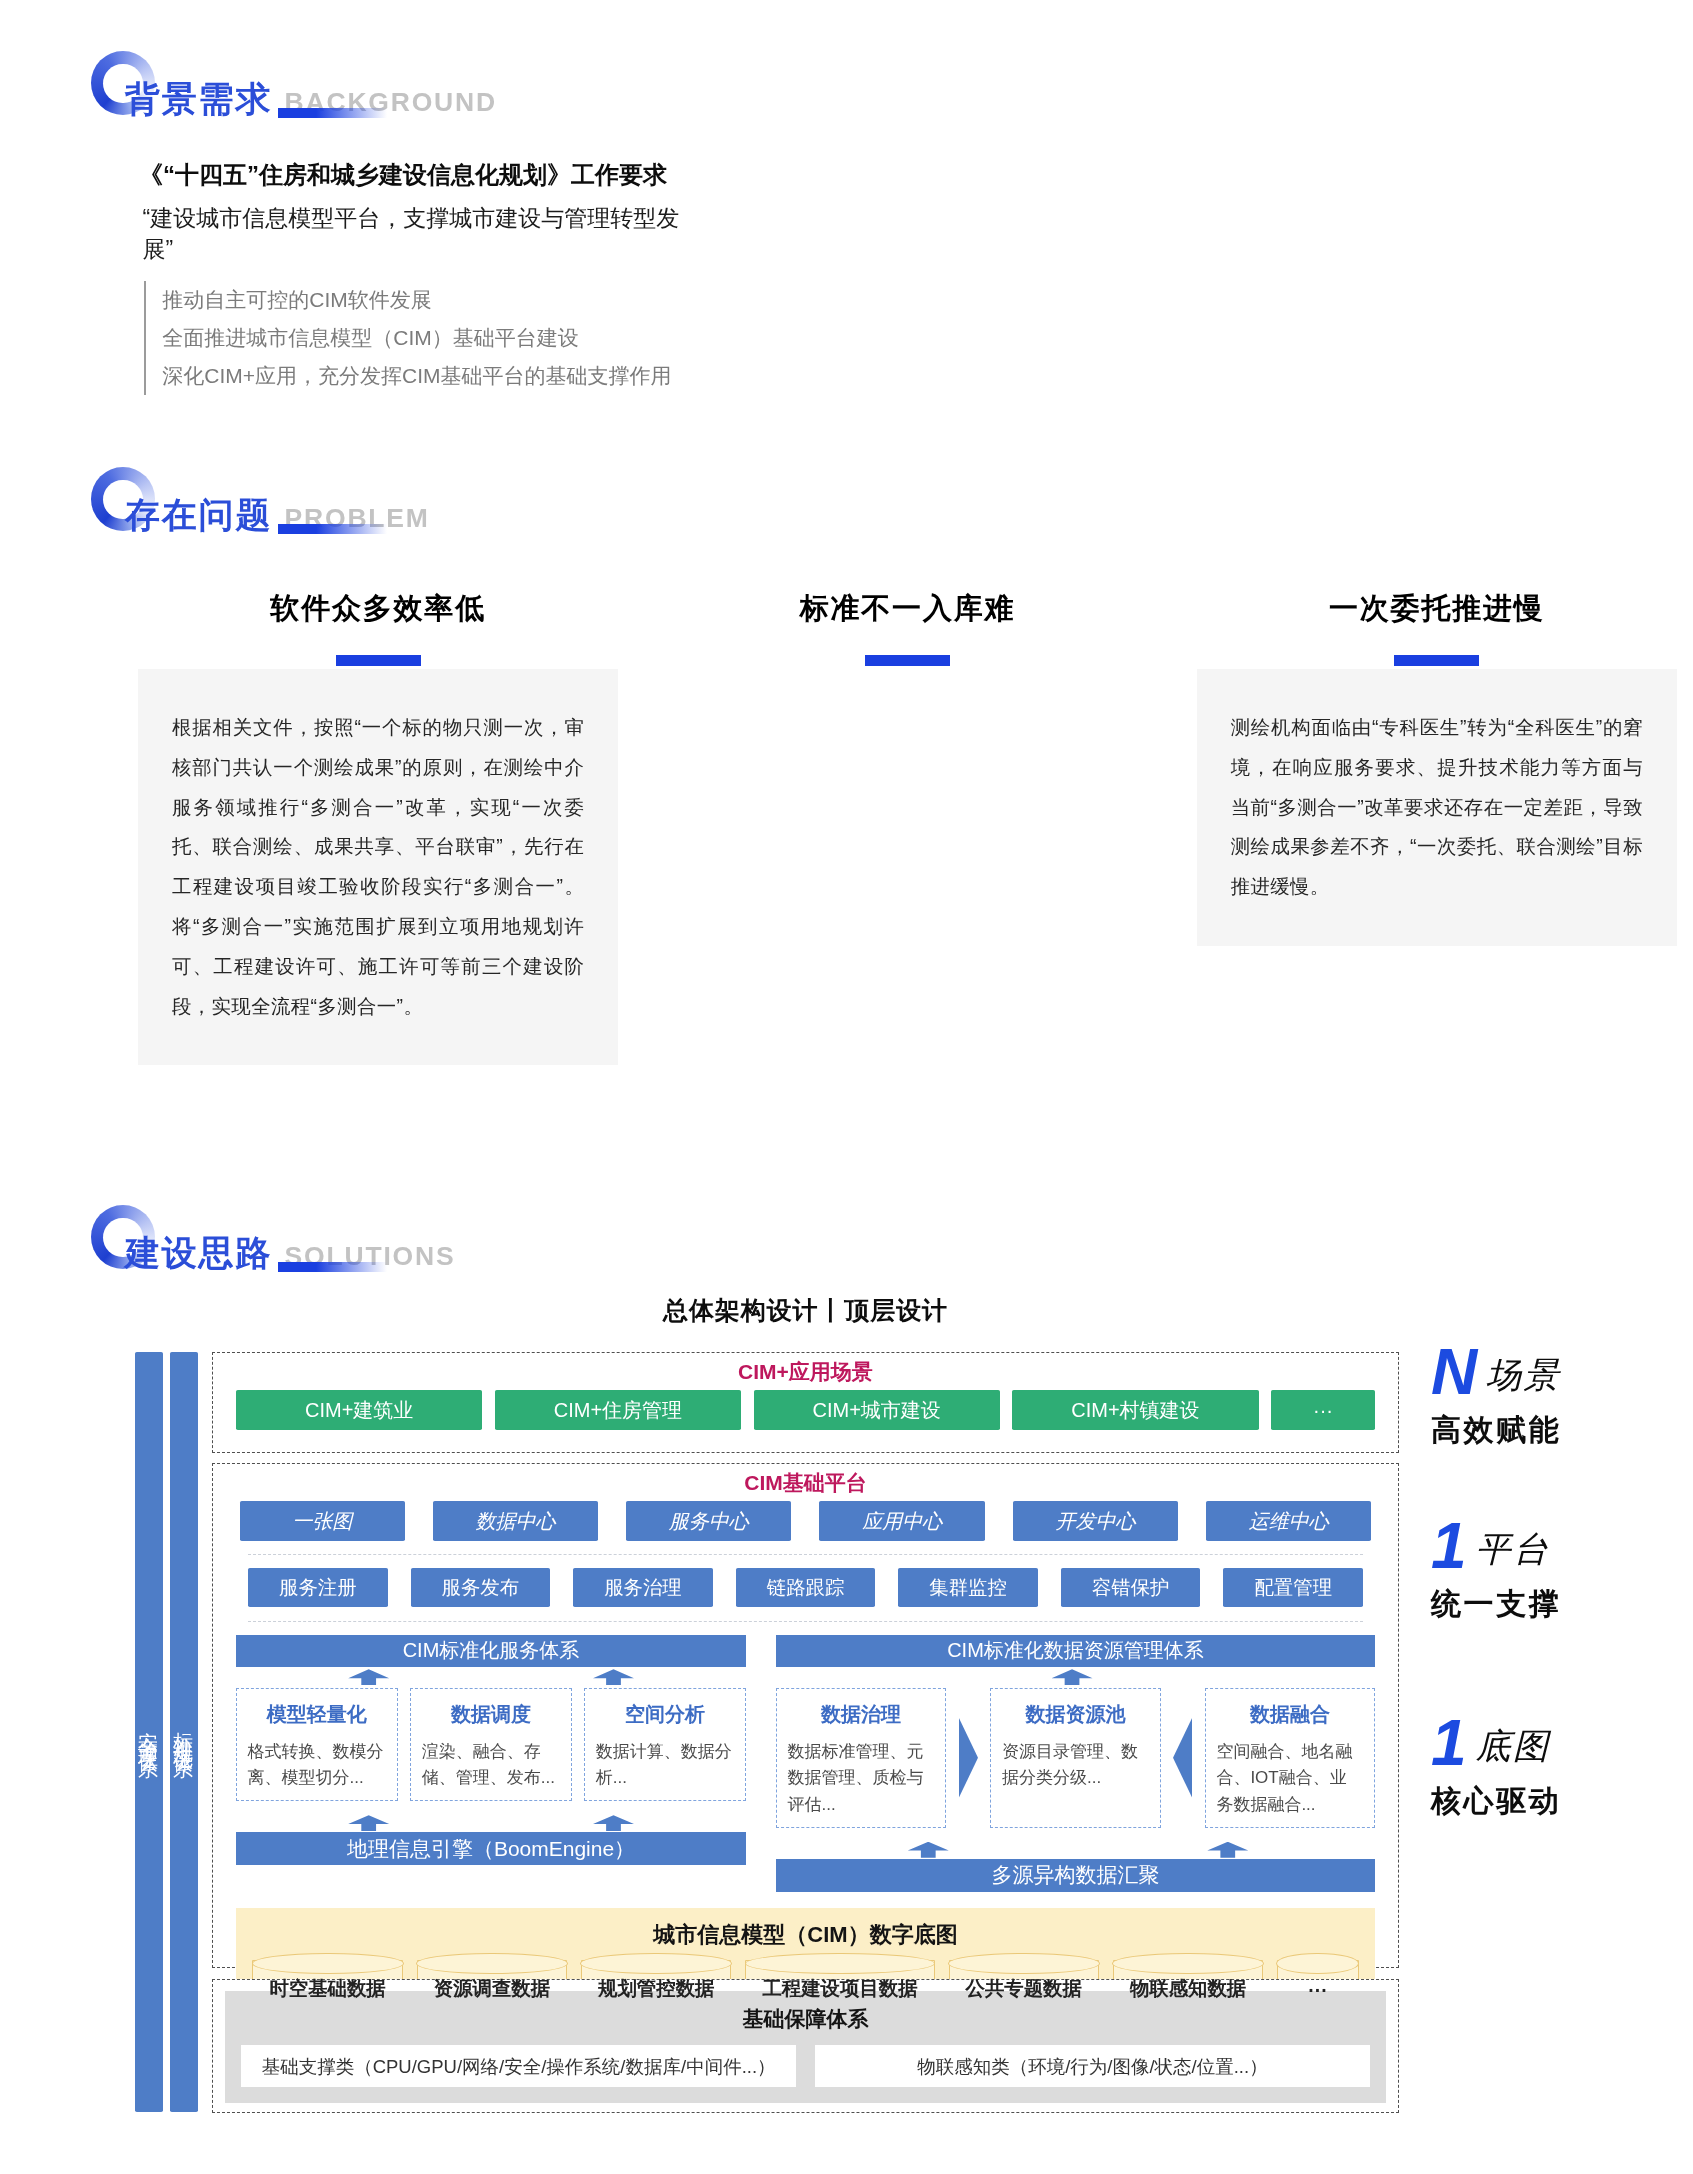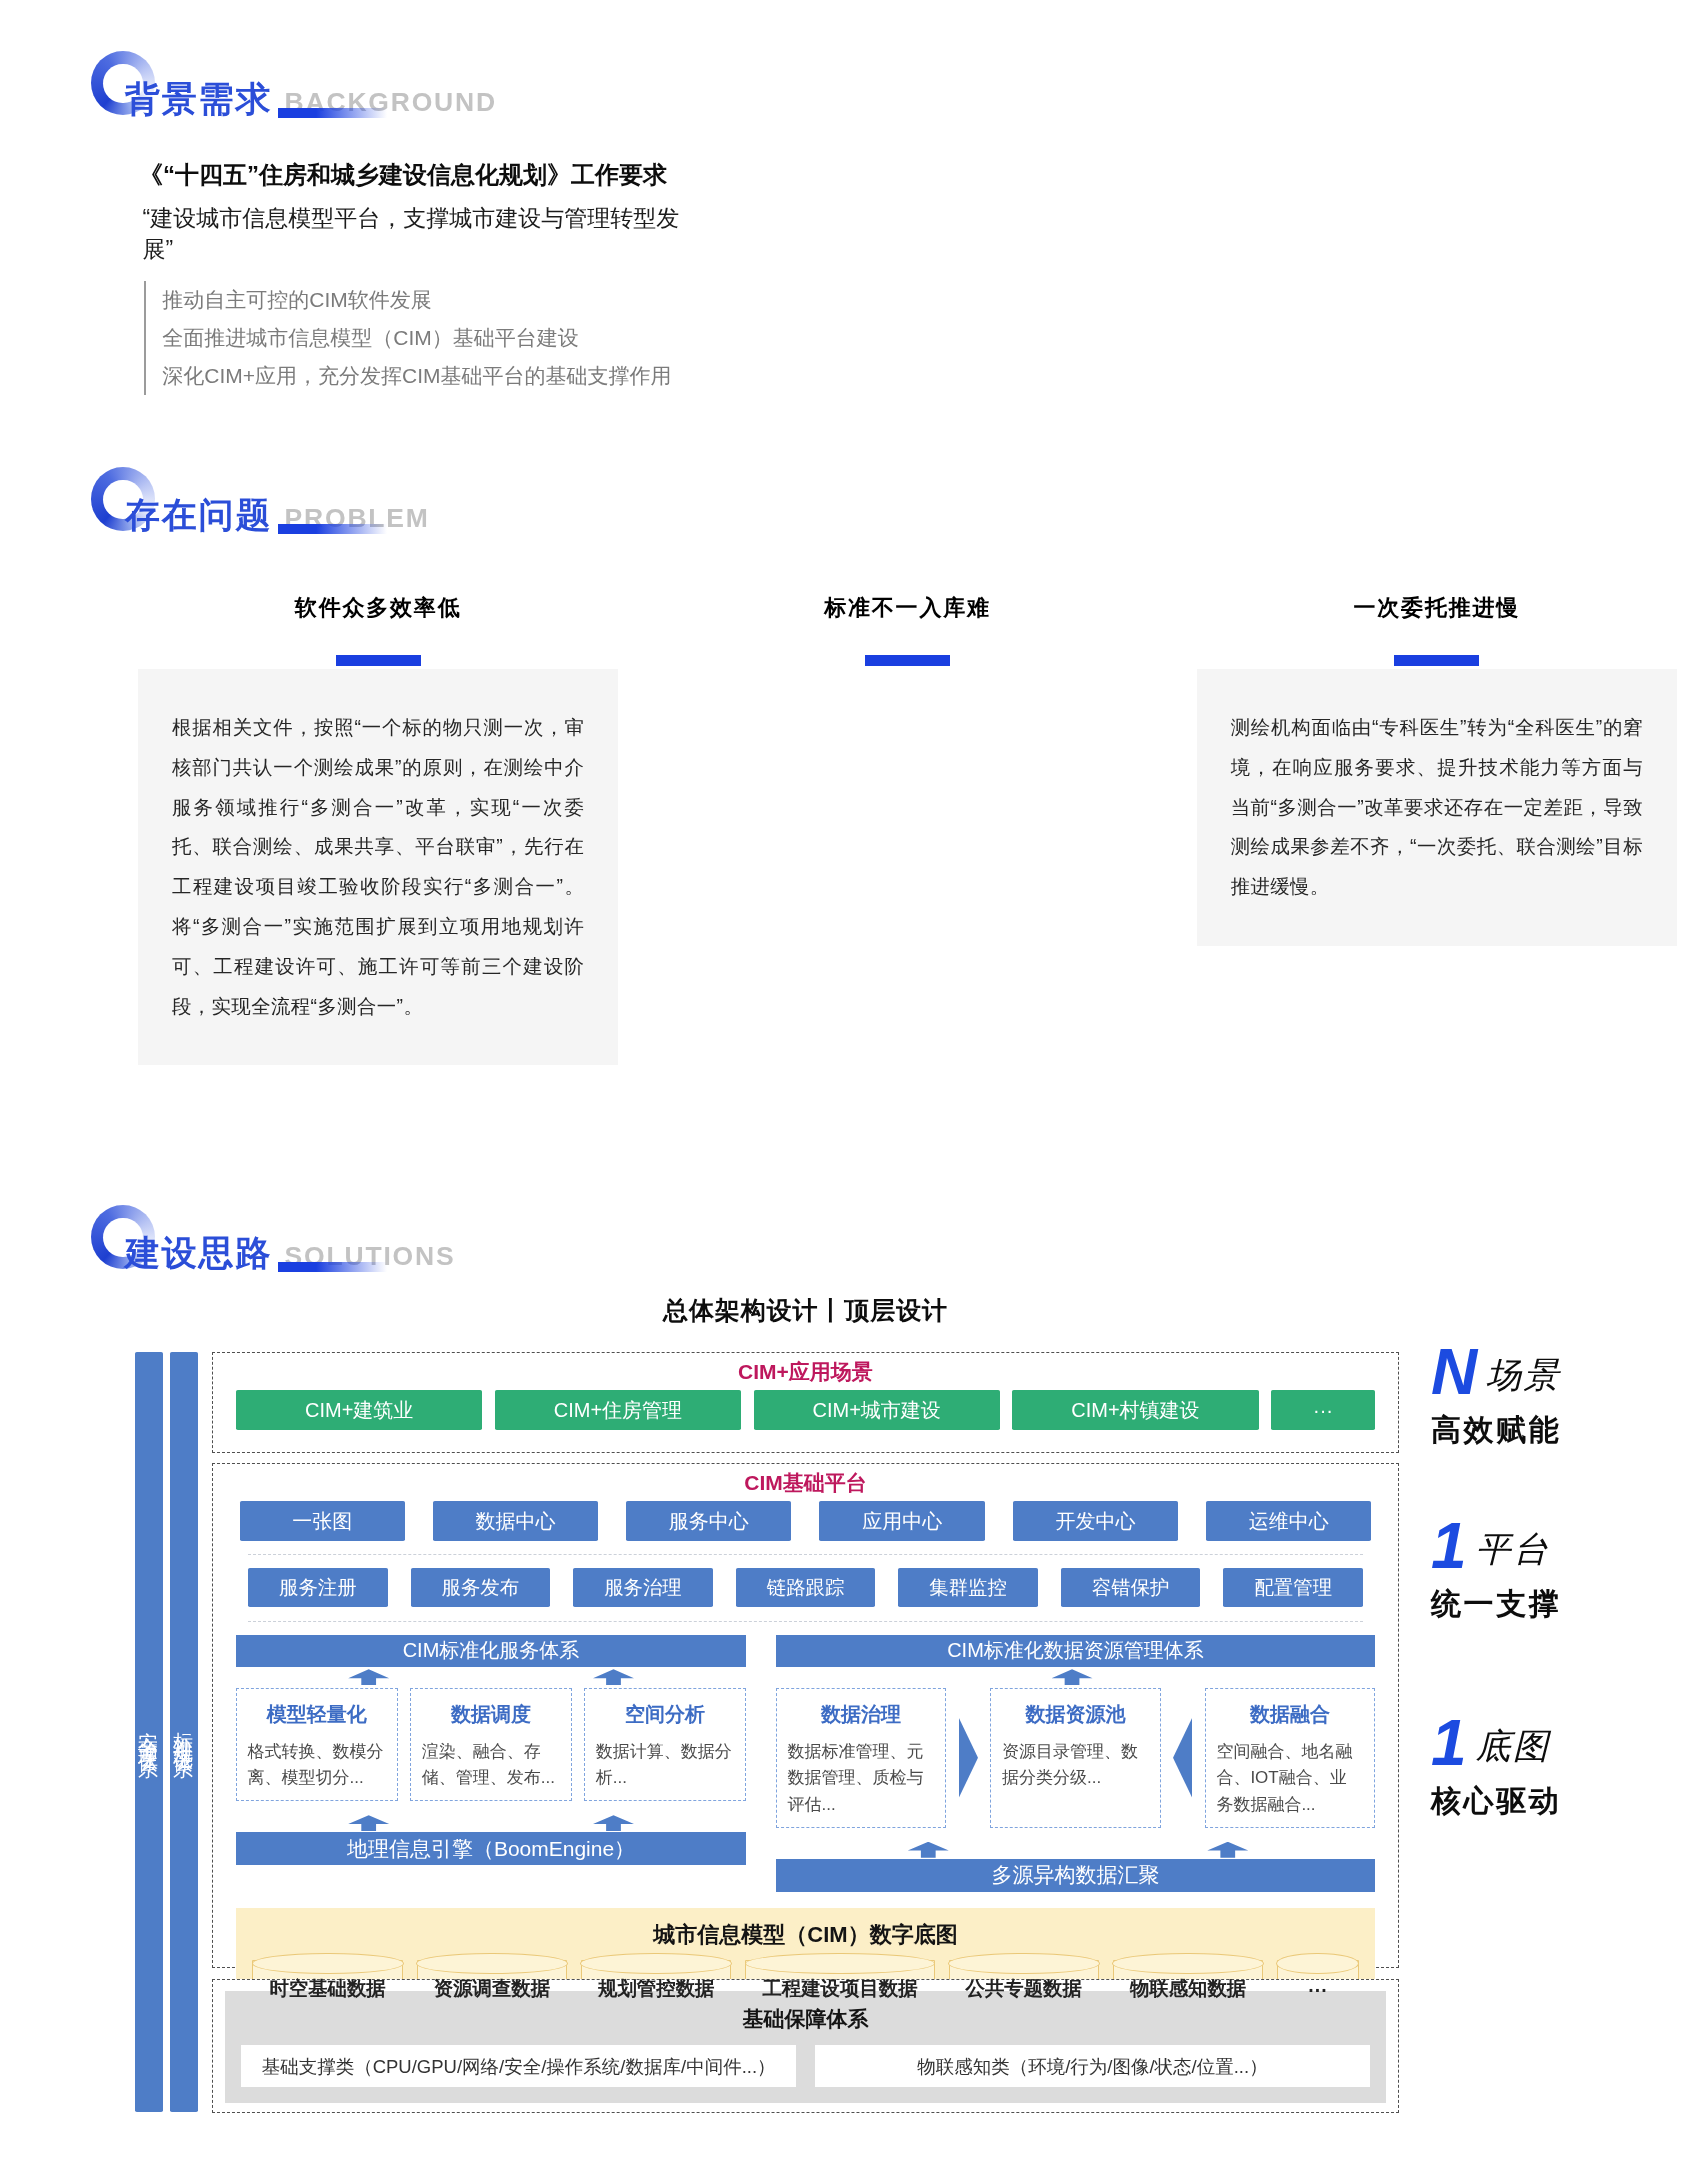--- a/index.html
+++ b/index.html
@@ -22,21 +22,21 @@
   #bg-left{left:139px;width:570px;}
   #bg-right{left:769px;width:600px;}
   .bg-title{font-size:24px;font-weight:800;color:#0d0d0d;line-height:28px;}
   .bg-quote{font-size:23px;color:#1c1c1c;margin-top:14px;padding-left:3.5px;}
   .bg-list{margin-top:16px;margin-left:5.3px;border-left:2.6px solid #9b9b9b;padding-left:16px;
            font-size:21px;color:#7b7b7b;line-height:38px;}
 
   
   .cards{position:absolute;left:138px;top:593px;width:1539px;display:flex;gap:49px;align-items:flex-start;}
   .card{flex:1;min-width:0;}
-  .card-title{text-align:center;font-size:22px;font-weight:800;color:#000;letter-spacing:1.8px;line-height:30px;}
+  .card-title{text-align:center;font-size:29px;font-weight:800;color:#000;letter-spacing:1.8px;line-height:30px;}
   .card-underline{width:85px;height:10.6px;background:#1a3fe0;margin:32px auto 3.5px;}
   .card-body{background:#f5f5f5;padding:39px 34px;font-size:19.4px;line-height:2.05;color:#262626;
              text-align:justify;letter-spacing:0.4px;}
 
   
   .diagram-title{position:absolute;left:212px;top:1294px;width:1187px;text-align:center;
                  font-size:25px;font-weight:800;color:#0d0d0d;letter-spacing:0.9px;}
   .sidebar{position:absolute;top:1352px;width:28px;height:760px;background:#4e7dc7;border-radius:1.8px;
            display:flex;align-items:center;justify-content:center;writing-mode:vertical-rl;
            color:#fff;font-size:20px;letter-spacing:5.3px;}
@@ -46,21 +46,21 @@
   .dashed-box{position:absolute;left:212px;width:1187px;border:1.8px dashed #4f4f4f;box-sizing:border-box;background:#fff;}
   #box-app{top:1352px;height:101px;}
   #box-platform{top:1463px;height:505px;}
   #box-support{top:1979px;height:134px;}
 
   .layer-title{text-align:center;font-size:21px;font-weight:800;color:#be185d;margin-top:7px;line-height:23px;}
   .app-row{display:flex;gap:12.4px;padding:0 23px;margin-top:7px;}
   .btn{display:flex;align-items:center;justify-content:center;color:#fff;border-radius:1.8px;}
   .btn-green{flex:1;height:40px;background:#2ead75;font-size:20px;}
   .btn-green.small{flex:0 0 104px;}
-  .row-centers{display:flex;gap:28px;padding:0 26.5px;margin-top:7px;}
+  .row-centers{display:flex;gap:28px;padding:0 26.5px;margin-top:7px;font-style:italic;}
   .btn-blue{flex:1;height:40px;background:#4e7dc7;font-size:20px;}
   .sep{border-top:1.8px dashed #ccd1d9;margin:13.2px 35px;}
   .row-services{display:flex;gap:23px;padding:0 35px;}
   .btn-blue2{flex:1;height:39px;background:#4e7dc7;font-size:19.4px;}
 
   .cols{display:flex;gap:30px;padding:0 23px;margin-top:8px;}
   .col-left{flex:0 0 510px;display:flex;flex-direction:column;}
   .col-right{flex:1;display:flex;flex-direction:column;}
   .sys-bar{height:32px;background:#4e7dc7;color:#fff;font-size:20px;display:flex;align-items:center;justify-content:center;}
   .arrow-row{position:relative;height:16px;margin:2.6px 0;}

